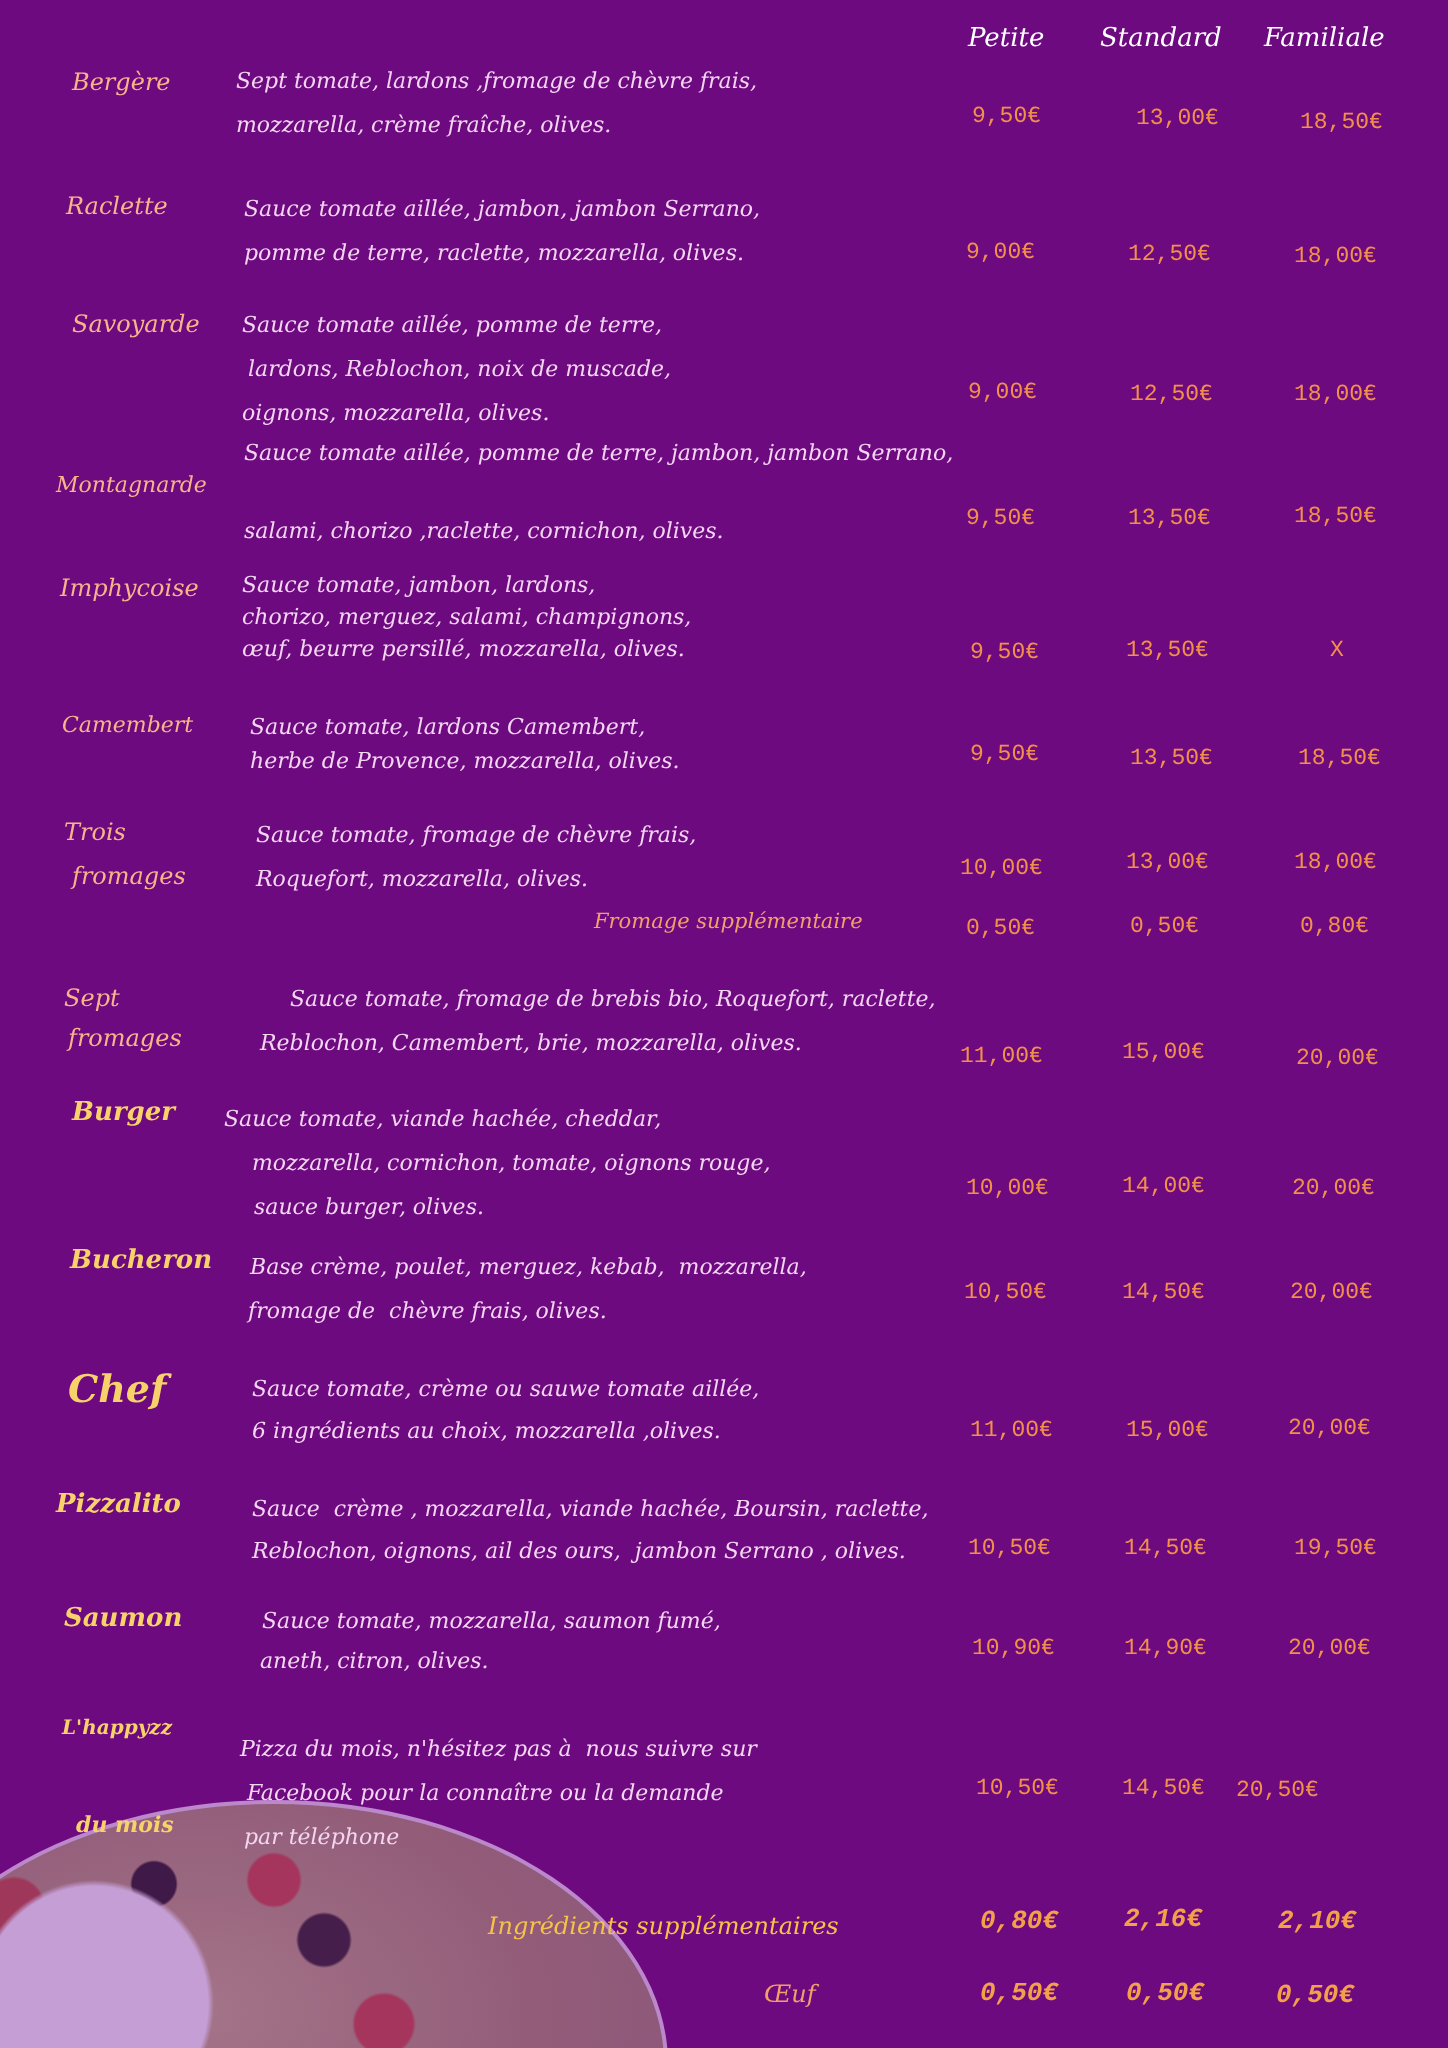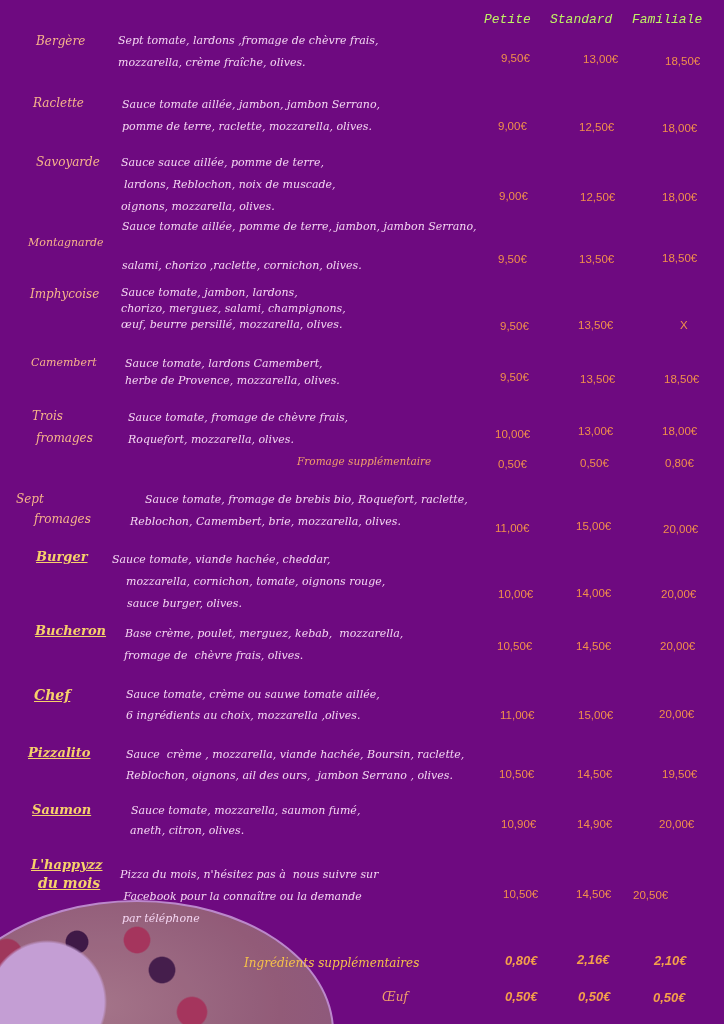--- a/index.html
+++ b/index.html
@@ -16,25 +16,25 @@
       radial-gradient(ellipse 60px 62px at 105px 100px, #c9a6d9 0 95%, transparent 100%),
       radial-gradient(circle 16px at 65px 52px, #a23a5a 0 90%, transparent 100%),
       radial-gradient(circle 14px at 195px 38px, #a8385c 0 90%, transparent 100%),
       radial-gradient(circle 16px at 250px 110px, #a8385c 0 90%, transparent 100%),
       radial-gradient(circle 12px at 135px 40px, #3d1a44 0 90%, transparent 100%),
       radial-gradient(circle 14px at 220px 68px, #43204a 0 90%, transparent 100%),
       radial-gradient(ellipse at 40% 40%, #a77a8a 0%, #946078 55%, #8a5a80 100%);
     border: 2px solid #c08fd0;
     opacity: 0.95;
   }
-  .hdr { position: absolute; top: 12px; font-style: italic; color: #bef264; font-size: 13px; font-family: Liberation Mono, monospace; }
+  .hdr { position: absolute; top: 12px; font-style: italic; color: #ffffff; font-size: 13px; }
   .name { position: absolute; font-style: italic; color: #f7b48a; font-size: 12px; line-height: 22px; }
-  .name.yel { color: #f7d16a; font-weight: bold; font-size: 13px; text-decoration: underline; }
+  .name.yel { color: #f7d16a; font-weight: bold; font-size: 13px; }
   .desc { position: absolute; font-style: italic; color: #f4d6f2; font-size: 11px; line-height: 22px; white-space: pre; }
-  .price { position: absolute; color: #f2904a; font-size: 11.5px; font-family: Liberation Sans, sans-serif; margin-left: 15px; }
+  .price { position: absolute; color: #f2904a; font-size: 11.5px; font-family: Liberation Mono, monospace; }
   .price.bold { font-weight: bold; font-style: italic; font-size: 13px; color: #f4a04a; }
   .extra { position: absolute; font-style: italic; color: #f2a06a; font-size: 10.5px; }
   .extra.yel { color: #f7c24a; font-size: 12px; }
 </style>
 </head>
 <body>
 
 <div class="pizza-photo"></div>
 
 <div>
@@ -56,21 +56,21 @@
   <span class="name" style="left:33px;top:92px">Raclette</span>
   <span class="desc" style="left:122px;top:94px">Sauce tomate aillée, jambon, jambon Serrano,</span>
   <span class="desc" style="left:122px;top:116px">pomme de terre, raclette, mozzarella, olives.</span>
   <span class="price" style="left:483px;top:120px">9,00€</span>
   <span class="price" style="left:564px;top:121px">12,50€</span>
   <span class="price" style="left:647px;top:122px">18,00€</span>
 </div>
 
 <div>
   <span class="name" style="left:36px;top:151px">Savoyarde</span>
-  <span class="desc" style="left:121px;top:152px">Sauce sauce aillée, pomme de terre,</span>
+  <span class="desc" style="left:121px;top:152px">Sauce tomate aillée, pomme de terre,</span>
   <span class="desc" style="left:124px;top:174px">lardons, Reblochon, noix de muscade,</span>
   <span class="desc" style="left:121px;top:196px">oignons, mozzarella, olives.</span>
   <span class="price" style="left:484px;top:190px">9,00€</span>
   <span class="price" style="left:565px;top:191px">12,50€</span>
   <span class="price" style="left:647px;top:191px">18,00€</span>
 </div>
 
 <div>
   <span class="name" style="left:28px;top:232px;font-size:11px">Montagnarde</span>
   <span class="desc" style="left:122px;top:216px">Sauce tomate aillée, pomme de terre, jambon, jambon Serrano,</span>
@@ -107,21 +107,21 @@
   <span class="price" style="left:480px;top:428px">10,00€</span>
   <span class="price" style="left:563px;top:425px">13,00€</span>
   <span class="price" style="left:647px;top:425px">18,00€</span>
   <span class="extra" style="left:297px;top:455px">Fromage supplémentaire</span>
   <span class="price" style="left:483px;top:458px">0,50€</span>
   <span class="price" style="left:565px;top:457px">0,50€</span>
   <span class="price" style="left:650px;top:457px">0,80€</span>
 </div>
 
 <div>
-  <span class="name" style="left:16px;top:488px">Sept</span>
+  <span class="name" style="left:32px;top:488px">Sept</span>
   <span class="name" style="left:34px;top:508px">fromages</span>
   <span class="desc" style="left:145px;top:489px">Sauce tomate, fromage de brebis bio, Roquefort, raclette,</span>
   <span class="desc" style="left:130px;top:511px">Reblochon, Camembert, brie, mozzarella, olives.</span>
   <span class="price" style="left:480px;top:522px">11,00€</span>
   <span class="price" style="left:561px;top:520px">15,00€</span>
   <span class="price" style="left:648px;top:523px">20,00€</span>
 </div>
 
 <div>
   <span class="name yel" style="left:36px;top:546px">Burger</span>
@@ -136,21 +136,21 @@
 <div>
   <span class="name yel" style="left:35px;top:620px">Bucheron</span>
   <span class="desc" style="left:125px;top:623px">Base crème, poulet, merguez, kebab,  mozzarella,</span>
   <span class="desc" style="left:124px;top:645px">fromage de  chèvre frais, olives.</span>
   <span class="price" style="left:482px;top:640px">10,50€</span>
   <span class="price" style="left:561px;top:640px">14,50€</span>
   <span class="price" style="left:645px;top:640px">20,00€</span>
 </div>
 
 <div>
-  <span class="name yel" style="left:34px;top:684px;font-size:14px">Chef</span>
+  <span class="name yel" style="left:34px;top:684px;font-size:19px">Chef</span>
   <span class="desc" style="left:126px;top:684px">Sauce tomate, crème ou sauwe tomate aillée,</span>
   <span class="desc" style="left:126px;top:705px">6 ingrédients au choix, mozzarella ,olives.</span>
   <span class="price" style="left:485px;top:709px">11,00€</span>
   <span class="price" style="left:563px;top:709px">15,00€</span>
   <span class="price" style="left:644px;top:708px">20,00€</span>
 </div>
 
 <div>
   <span class="name yel" style="left:28px;top:742px">Pizzalito</span>
   <span class="desc" style="left:126px;top:744px">Sauce  crème , mozzarella, viande hachée, Boursin, raclette,</span>
@@ -163,22 +163,22 @@
 <div>
   <span class="name yel" style="left:32px;top:799px">Saumon</span>
   <span class="desc" style="left:131px;top:800px">Sauce tomate, mozzarella, saumon fumé,</span>
   <span class="desc" style="left:130px;top:820px">aneth, citron, olives.</span>
   <span class="price" style="left:486px;top:818px">10,90€</span>
   <span class="price" style="left:562px;top:818px">14,90€</span>
   <span class="price" style="left:644px;top:818px">20,00€</span>
 </div>
 
 <div>
-  <span class="name yel" style="left:31px;top:857px;font-size:13px;line-height:16px">L'happyzz</span>
-  <span class="name yel" style="left:38px;top:875px;font-size:14px;line-height:16px">du mois</span>
+  <span class="name yel" style="left:31px;top:857px;font-size:10px;line-height:16px">L'happyzz</span>
+  <span class="name yel" style="left:38px;top:905px;font-size:11px;line-height:16px">du mois</span>
   <span class="desc" style="left:120px;top:864px">Pizza du mois, n'hésitez pas à  nous suivre sur</span>
   <span class="desc" style="left:120px;top:886px"> Facebook pour la connaître ou la demande</span>
   <span class="desc" style="left:122px;top:908px">par téléphone</span>
   <span class="price" style="left:488px;top:888px">10,50€</span>
   <span class="price" style="left:561px;top:888px">14,50€</span>
   <span class="price" style="left:618px;top:889px">20,50€</span>
 </div>
 
 <div>
   <span class="extra yel" style="left:244px;top:956px">Ingrédients supplémentaires</span>

